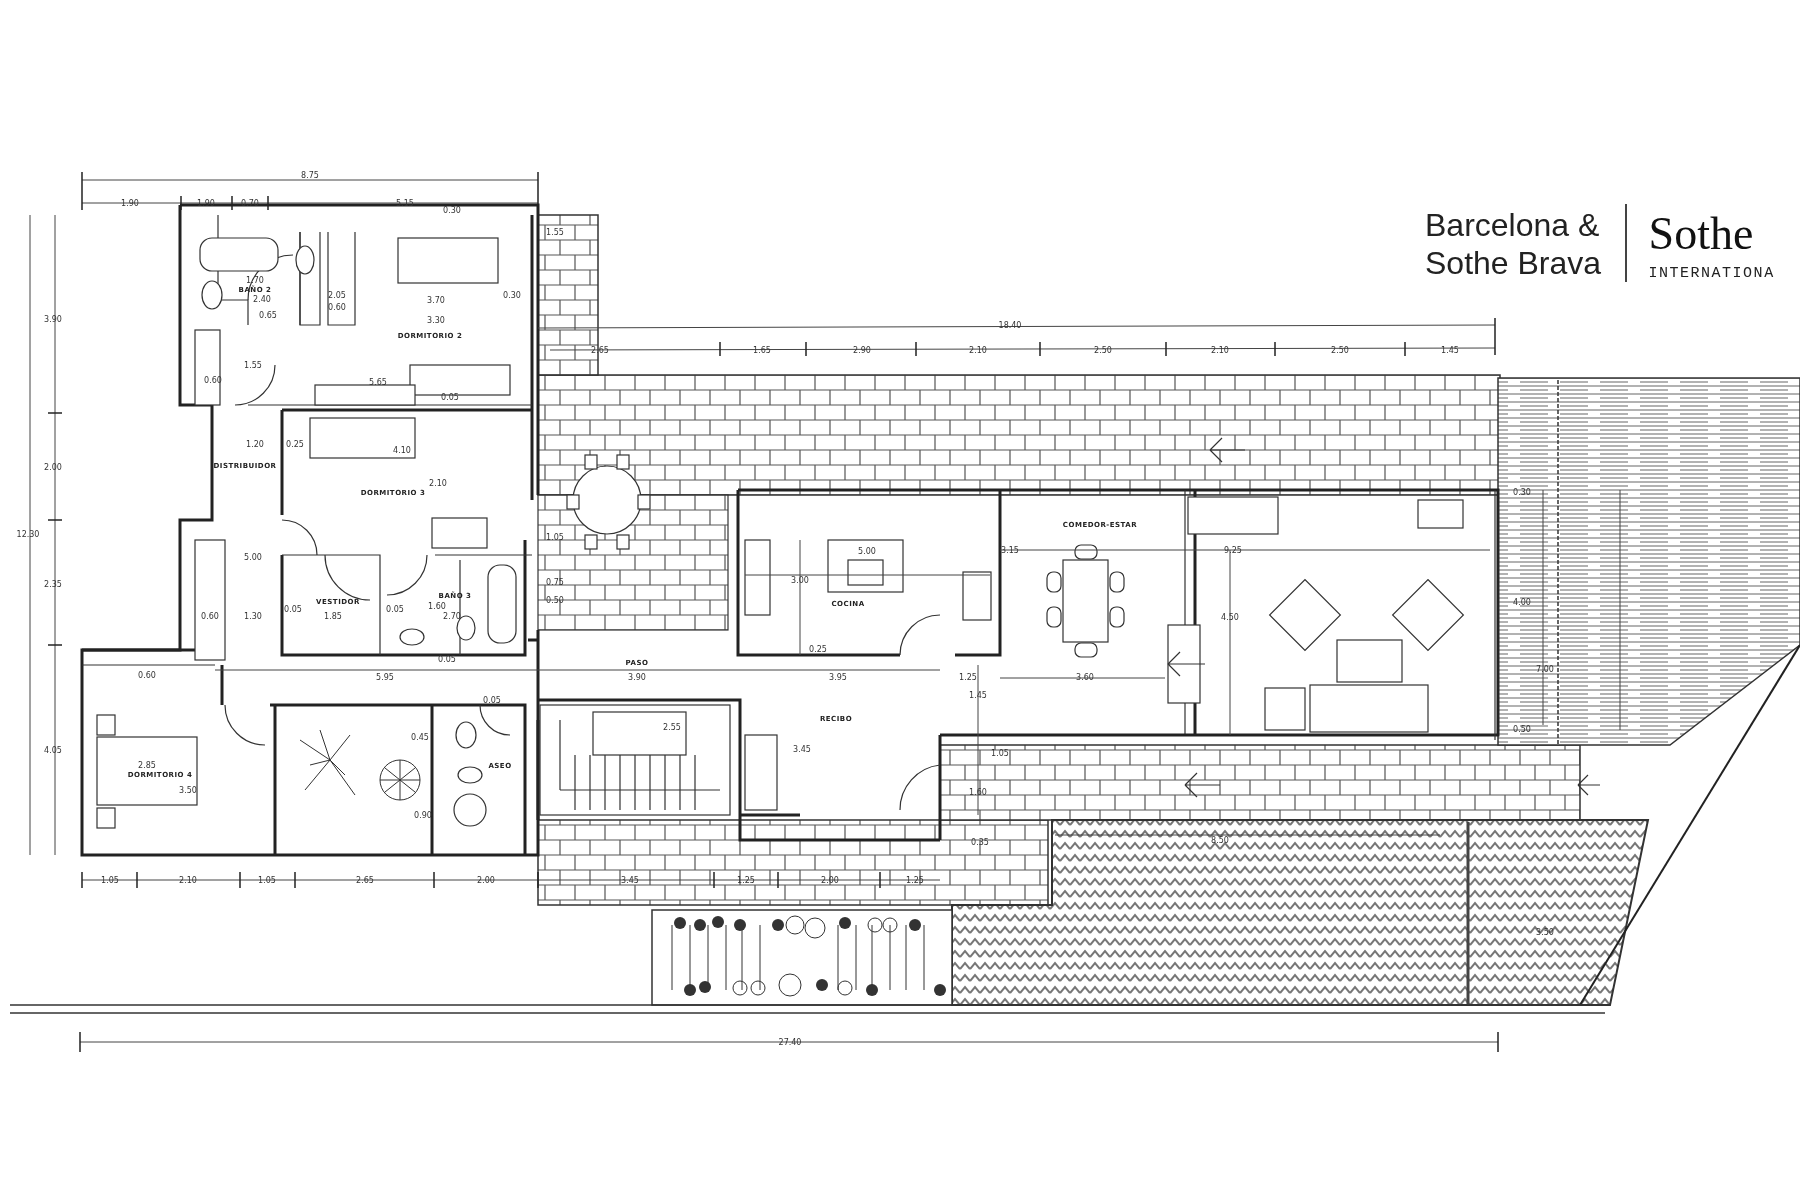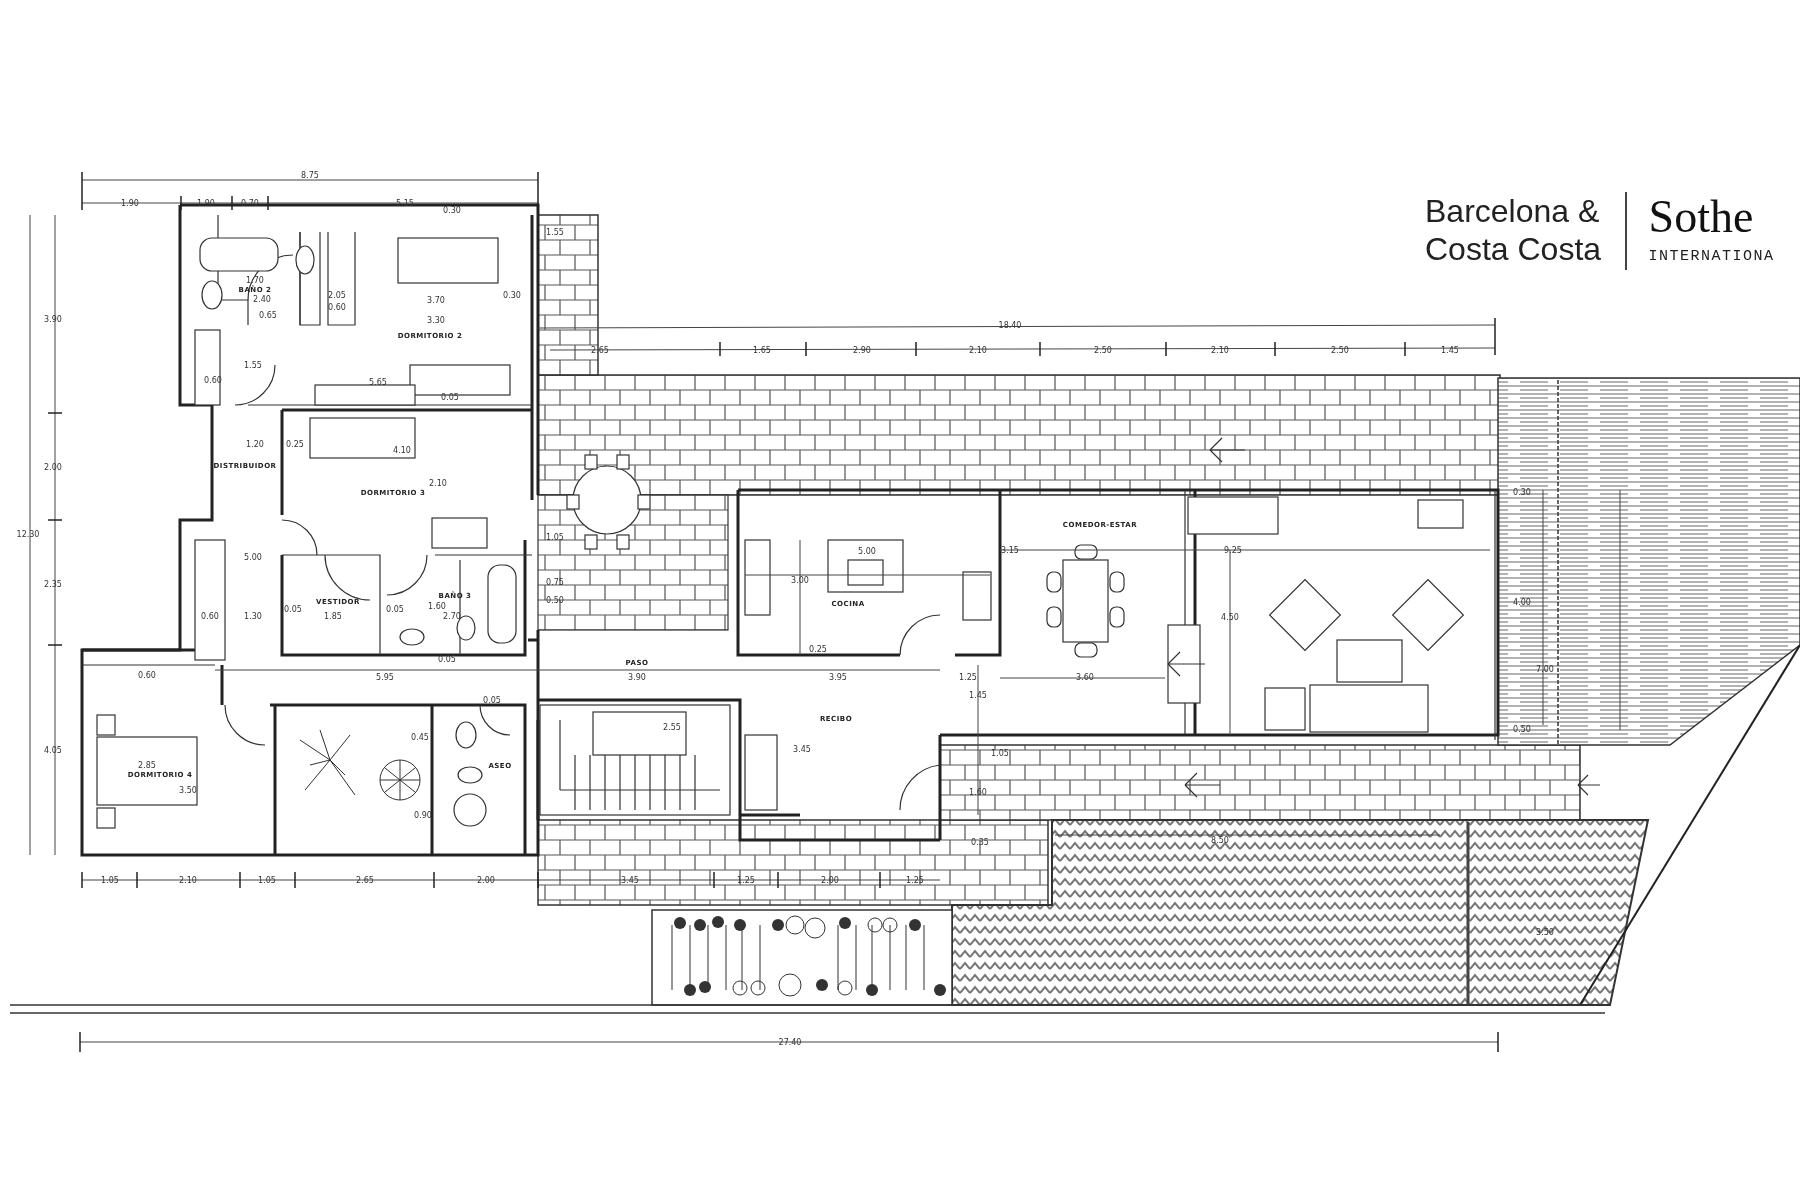--- a/index.html
+++ b/index.html
@@ -5,21 +5,21 @@
   html,body{margin:0;padding:0;background:#ffffff;}
   body{width:1800px;height:1200px;position:relative;overflow:hidden;font-family:"Liberation Sans",sans-serif;}
   #plan{position:absolute;left:0;top:0;width:1800px;height:1200px;}
   .wall{fill:none;stroke:#222;stroke-width:3;}
   .thin{fill:none;stroke:#333;stroke-width:1.2;}
   .dim{fill:none;stroke:#444;stroke-width:1;}
   .tick{stroke:#222;stroke-width:1.5;}
   .dimtxt{font-family:"DejaVu Sans",sans-serif;font-size:8px;fill:#333;text-anchor:middle;}
   .room{font-family:"DejaVu Sans",sans-serif;font-size:7px;font-weight:bold;fill:#222;text-anchor:middle;letter-spacing:0.5px;}
   .furn{fill:#fff;stroke:#333;stroke-width:1.2;}
-  .logo{position:absolute;left:1425px;top:192px;height:90px;display:flex;align-items:flex-start;}
+  .logo{position:absolute;left:1425px;top:192px;height:90px;display:flex;align-items:flex-end;}
   .logo-left{font-family:"Liberation Sans",sans-serif;font-size:32px;line-height:38px;color:#222;}
   .logo-sep{width:1.5px;height:78px;background:#444;margin:0 22px 0 24px;}
   .logo-right{display:flex;flex-direction:column;}
   .logo-brand{font-family:"Liberation Serif",serif;font-size:46px;color:#111;line-height:50px;}
   .logo-sub{font-family:Liberation Mono, monospace;font-size:15px;letter-spacing:1.5px;color:#222;margin-top:6px;}
 </style>
 </head>
 <body>
 
 <svg id="plan" viewBox="0 0 1800 1200" xmlns="http://www.w3.org/2000/svg">
@@ -364,20 +364,20 @@
     <path d="M1210 450H1245M1210 450L1222 438M1210 450L1222 462"></path>
     <path d="M1185 785H1220M1185 785L1197 773M1185 785L1197 797"></path>
     <path d="M1578 785H1600M1578 785L1588 775M1578 785L1588 795"></path>
     <path d="M1168 664H1205M1168 664L1180 652M1168 664L1180 676"></path>
   </g>
 </svg>
 
 <div class="logo">
   <div class="logo-left">
     <div>Barcelona &amp;</div>
-    <div>Costa Costa</div>
+    <div>Sothe Brava</div>
   </div>
   <div class="logo-sep"></div>
   <div class="logo-right">
     <div class="logo-brand">Sothe</div>
     <div class="logo-sub">INTERNATIONA</div>
   </div>
 </div>
 
 </body></html>

